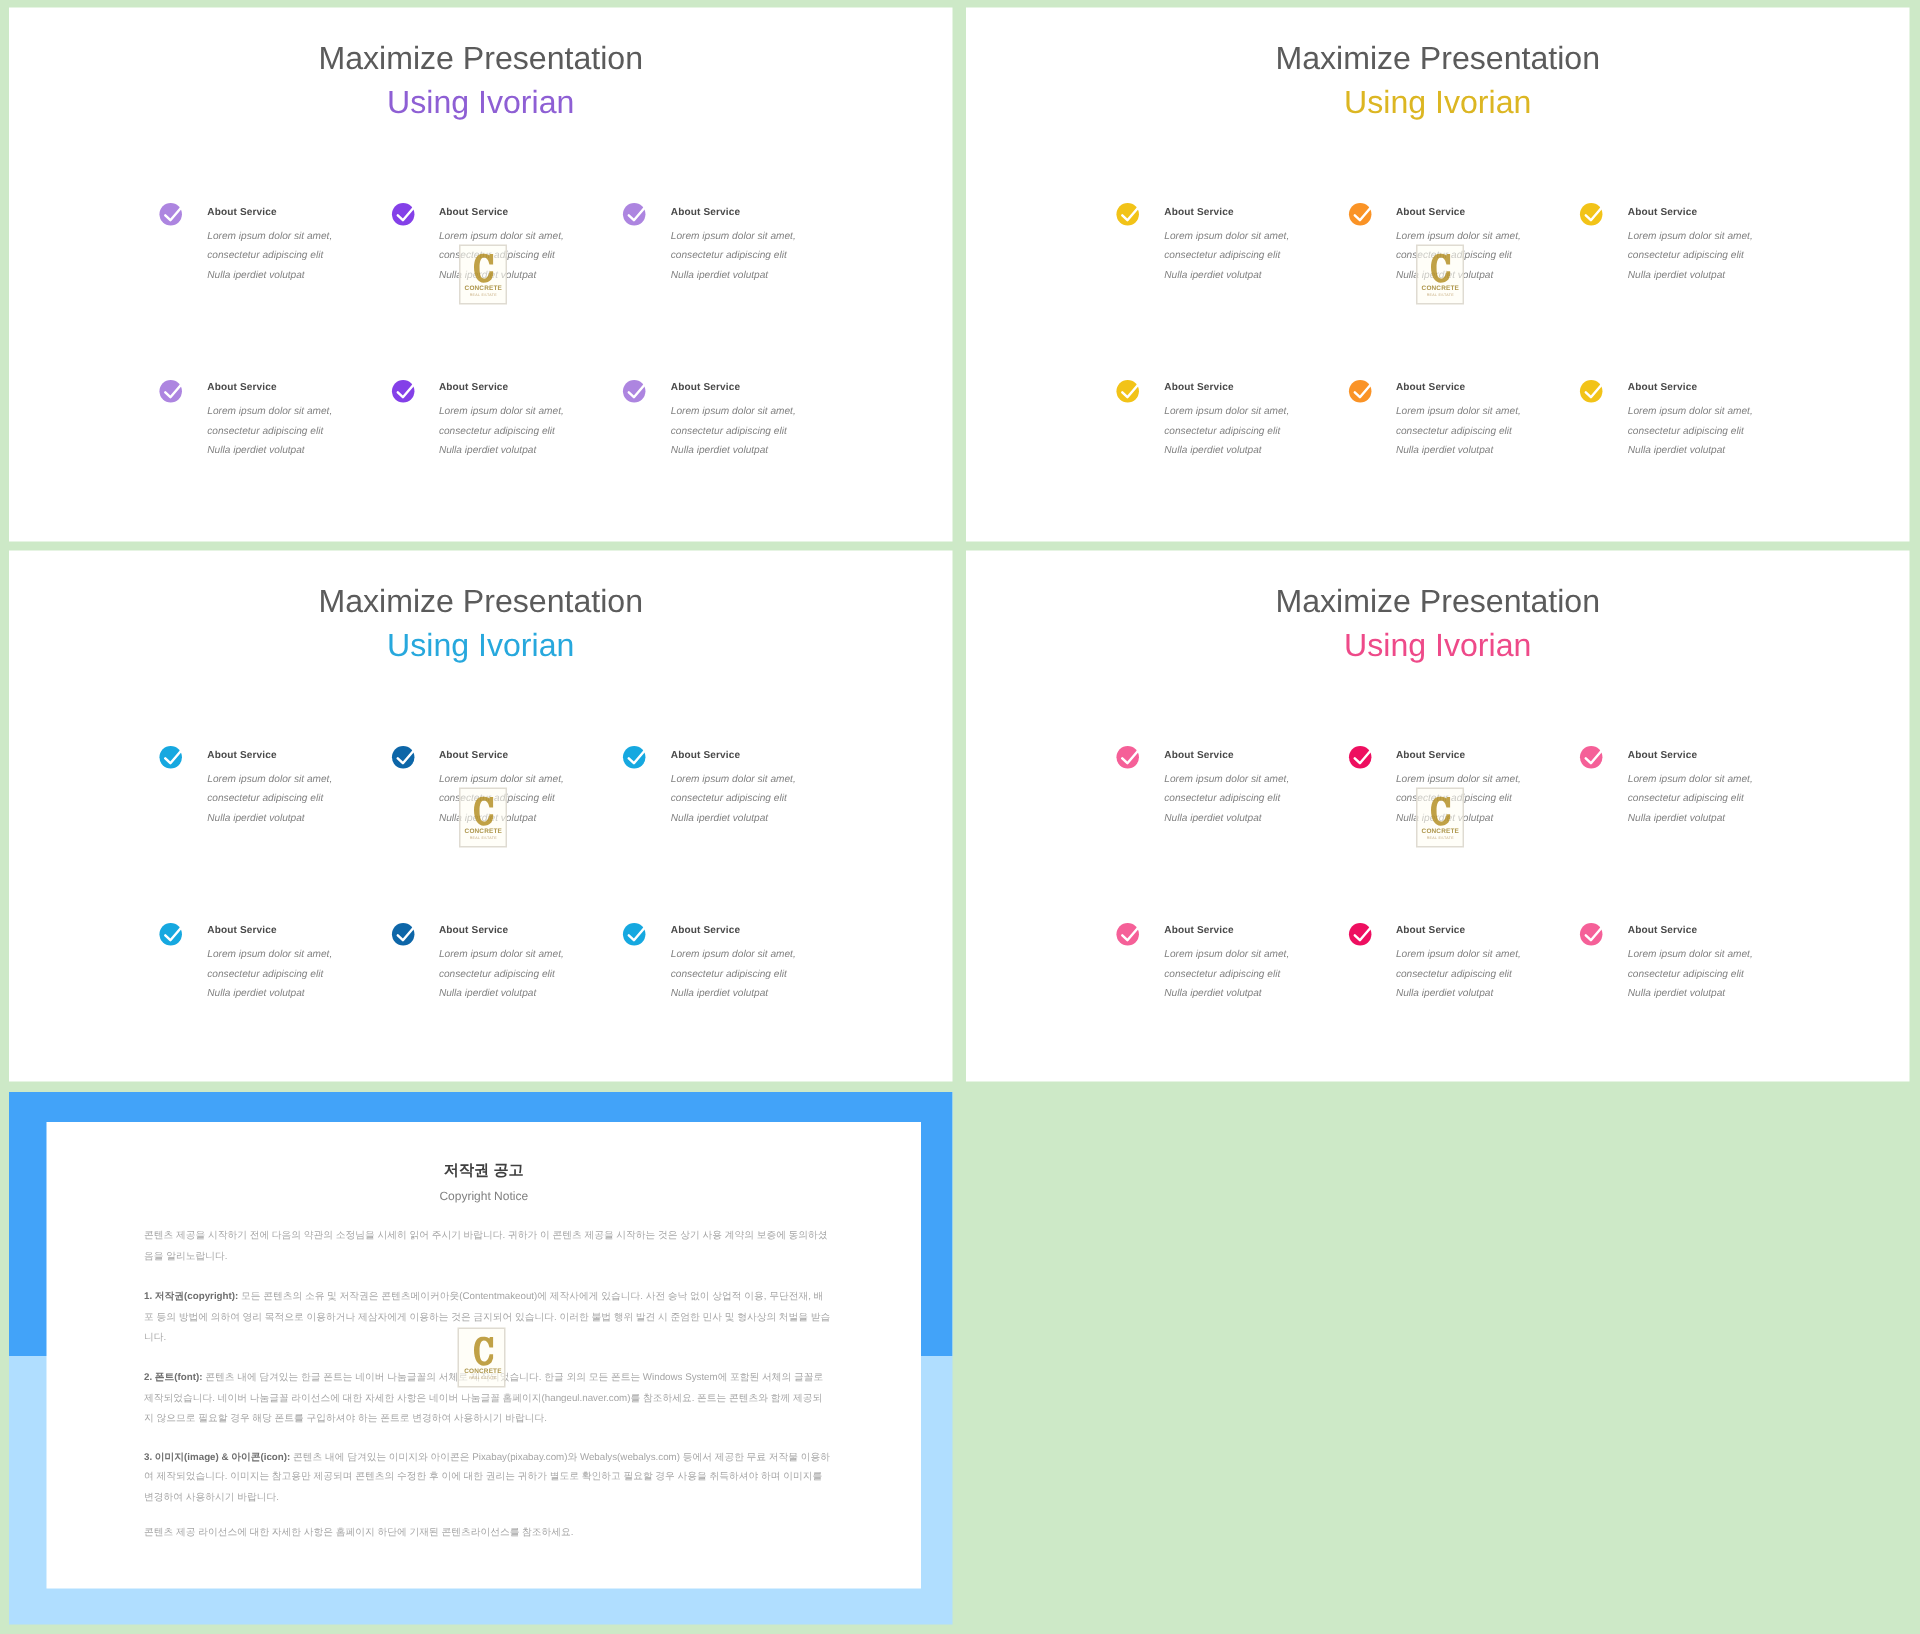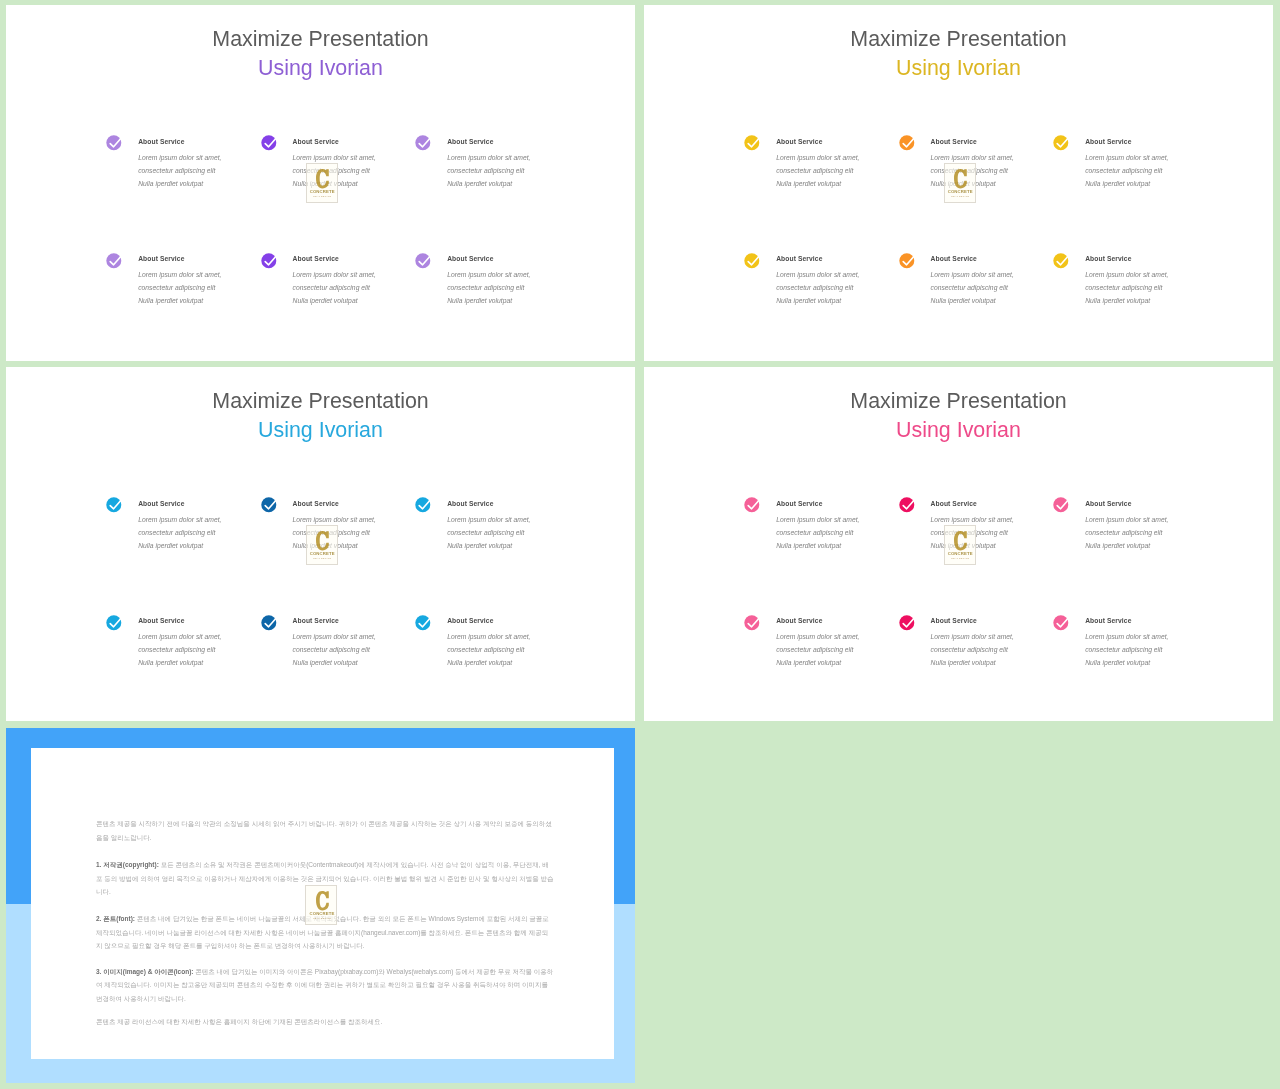--- a/index.html
+++ b/index.html
@@ -327,20 +327,22 @@
         <div class="wmC"><svg viewBox="0 0 130 195" width="13" height="19.5">
             <path opacity="0.88" d="M128 44 L128 3 L106 3 L102 13 C89 4 74 0 60 0 C25 0 0 33 0 92 C0 153 27 195 64 195 C83 195 104 186 117 171 L128 144 L128 118 L104 118 C97 151 84 167 67 167 C46 167 37 141 37 95 C37 51 47 27 65 27 C82 27 95 40 101 66 L103 73 L128 73 Z" fill="#b48e22"></path>
           </svg></div>
         <div class="wmT1">CONCRETE</div>
         <div class="wmT2">REAL ESTATE</div>
       </div>
 </div>
 <div class="slide s5">
 <div class="cw"></div>
 <div class="card">
+<div class="cp-h1">저작권 공고</div>
+<div class="cp-h2">Copyright Notice</div>
 <div class="cp-p" style="top:69px"><b></b><span>콘텐츠 제공을 시작하기 전에 다음의 약관의 소정님을 시세히 읽어 주시기 바랍니다. 귀하가 이 콘텐츠 제공을 시작하는 것은 상기 사용 계약의 보증에 동의하셨음을 알리노랍니다.</span></div>
 <div class="cp-p" style="top:110px"><b>1. 저작권(copyright): </b><span>모든 콘텐츠의 소유 및 저작권은 콘텐츠메이커아웃(Contentmakeout)에 제작사에게 있습니다. 사전 승낙 없이 상업적 이용, 무단전재, 배포 등의 방법에 의하여 영리 목적으로 이용하거나 제삼자에게 이용하는 것은 금지되어 있습니다. 이러한 불법 행위 발견 시 준엄한 민사 및 형사상의 처벌을 받습니다.</span></div>
 <div class="cp-p" style="top:164px"><b>2. 폰트(font): </b><span>콘텐츠 내에 담겨있는 한글 폰트는 네이버 나눔글꼴의 서체로 제작되었습니다. 한글 외의 모든 폰트는 Windows System에 포함된 서체의 글꼴로 제작되었습니다. 네이버 나눔글꼴 라이선스에 대한 자세한 사항은 네이버 나눔글꼴 홈페이지(hangeul.naver.com)를 참조하세요. 폰트는 콘텐츠와 함께 제공되지 않으므로 필요할 경우 해당 폰트를 구입하셔야 하는 폰트로 변경하여 사용하시기 바랍니다.</span></div>
 <div class="cp-p" style="top:216.5px"><b>3. 이미지(image) &amp; 아이콘(icon): </b><span>콘텐츠 내에 담겨있는 이미지와 아이콘은 Pixabay(pixabay.com)와 Webalys(webalys.com) 등에서 제공한 무료 저작물 이용하여 제작되었습니다. 이미지는 참고용만 제공되며 콘텐츠의 수정한 후 이에 대한 권리는 귀하가 별도로 확인하고 필요할 경우 사용을 취득하셔야 하며 이미지를 변경하여 사용하시기 바랍니다.</span></div>
 <div class="cp-p" style="top:267px"><b></b><span>콘텐츠 제공 라이선스에 대한 자세한 사항은 홈페이지 하단에 기재된 콘텐츠라이선스를 참조하세요.</span></div>
 <div class="wm" style="left:274.4px;top:137.1px">
           <div class="wmC"><svg viewBox="0 0 130 195" width="13" height="19.5">
               <path opacity="0.88" d="M128 44 L128 3 L106 3 L102 13 C89 4 74 0 60 0 C25 0 0 33 0 92 C0 153 27 195 64 195 C83 195 104 186 117 171 L128 144 L128 118 L104 118 C97 151 84 167 67 167 C46 167 37 141 37 95 C37 51 47 27 65 27 C82 27 95 40 101 66 L103 73 L128 73 Z" fill="#b48e22"></path>
             </svg></div>
           <div class="wmT1">CONCRETE</div>

